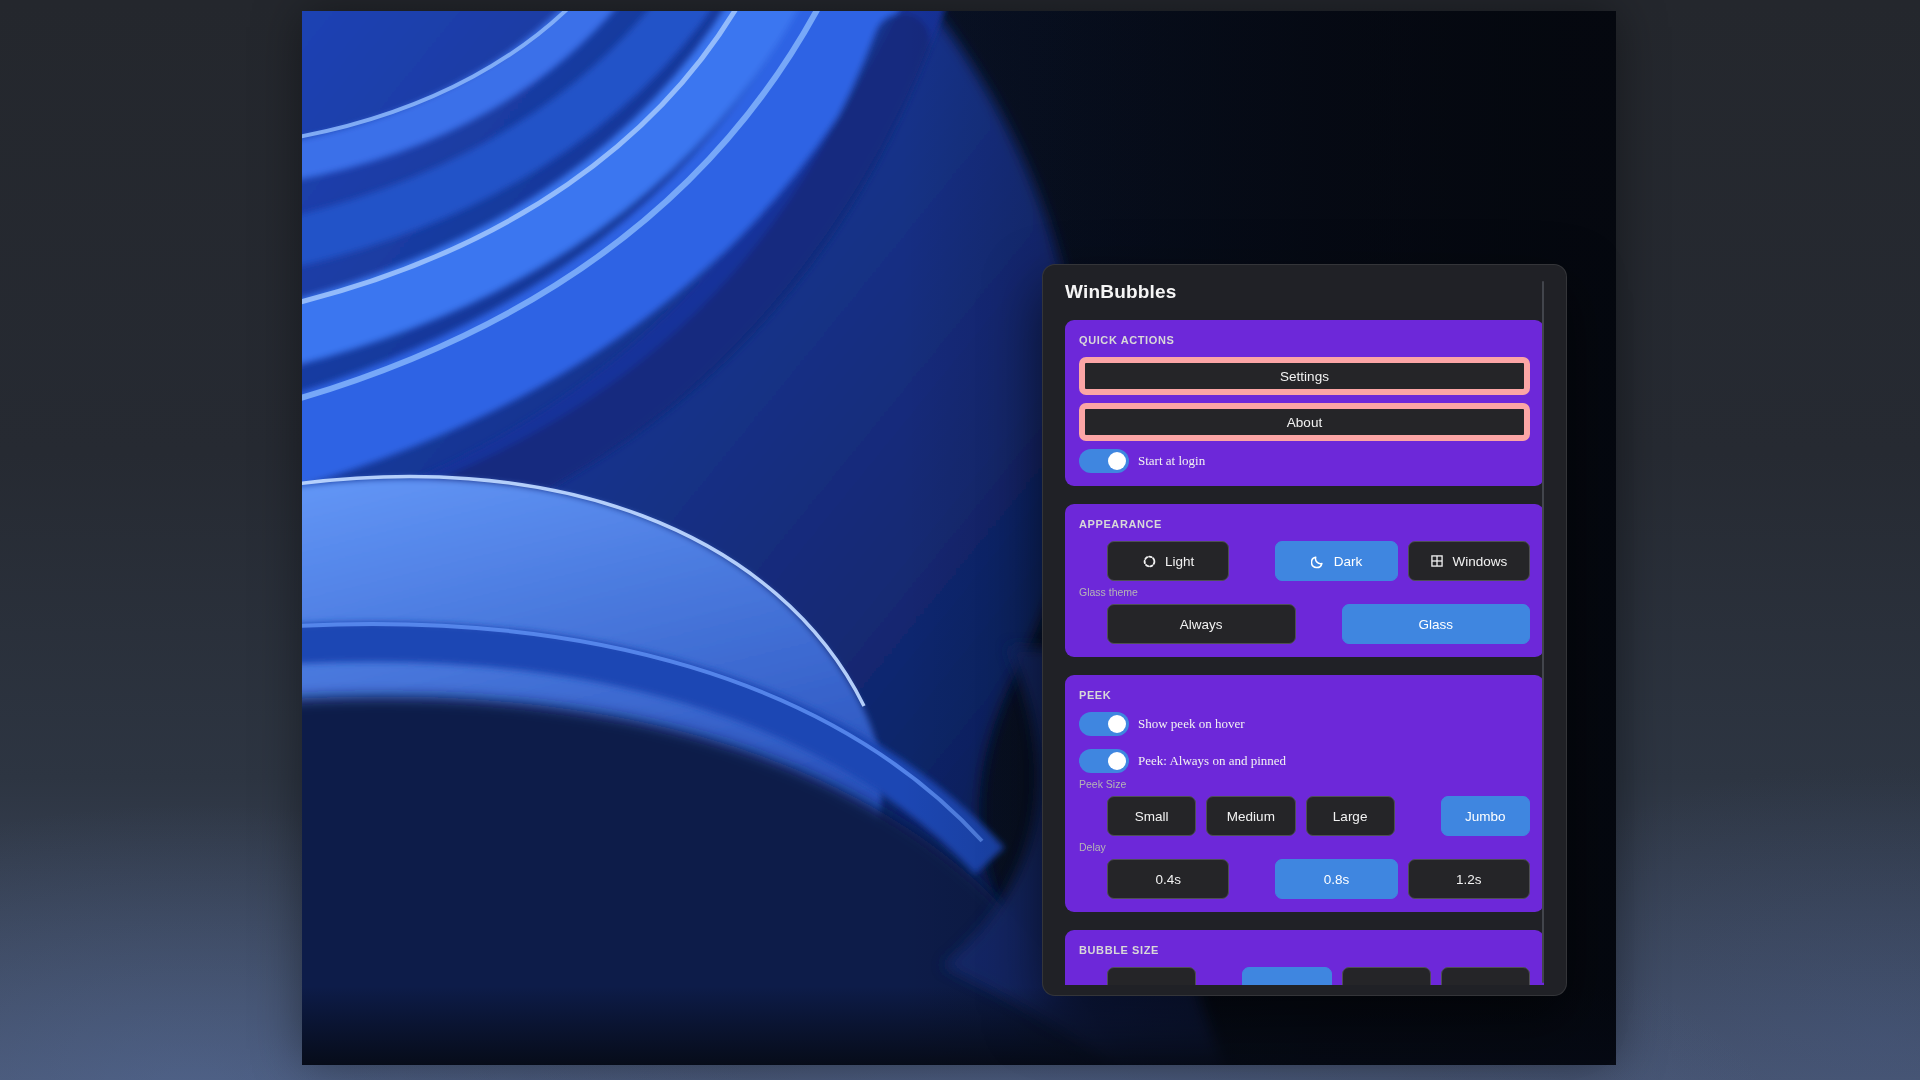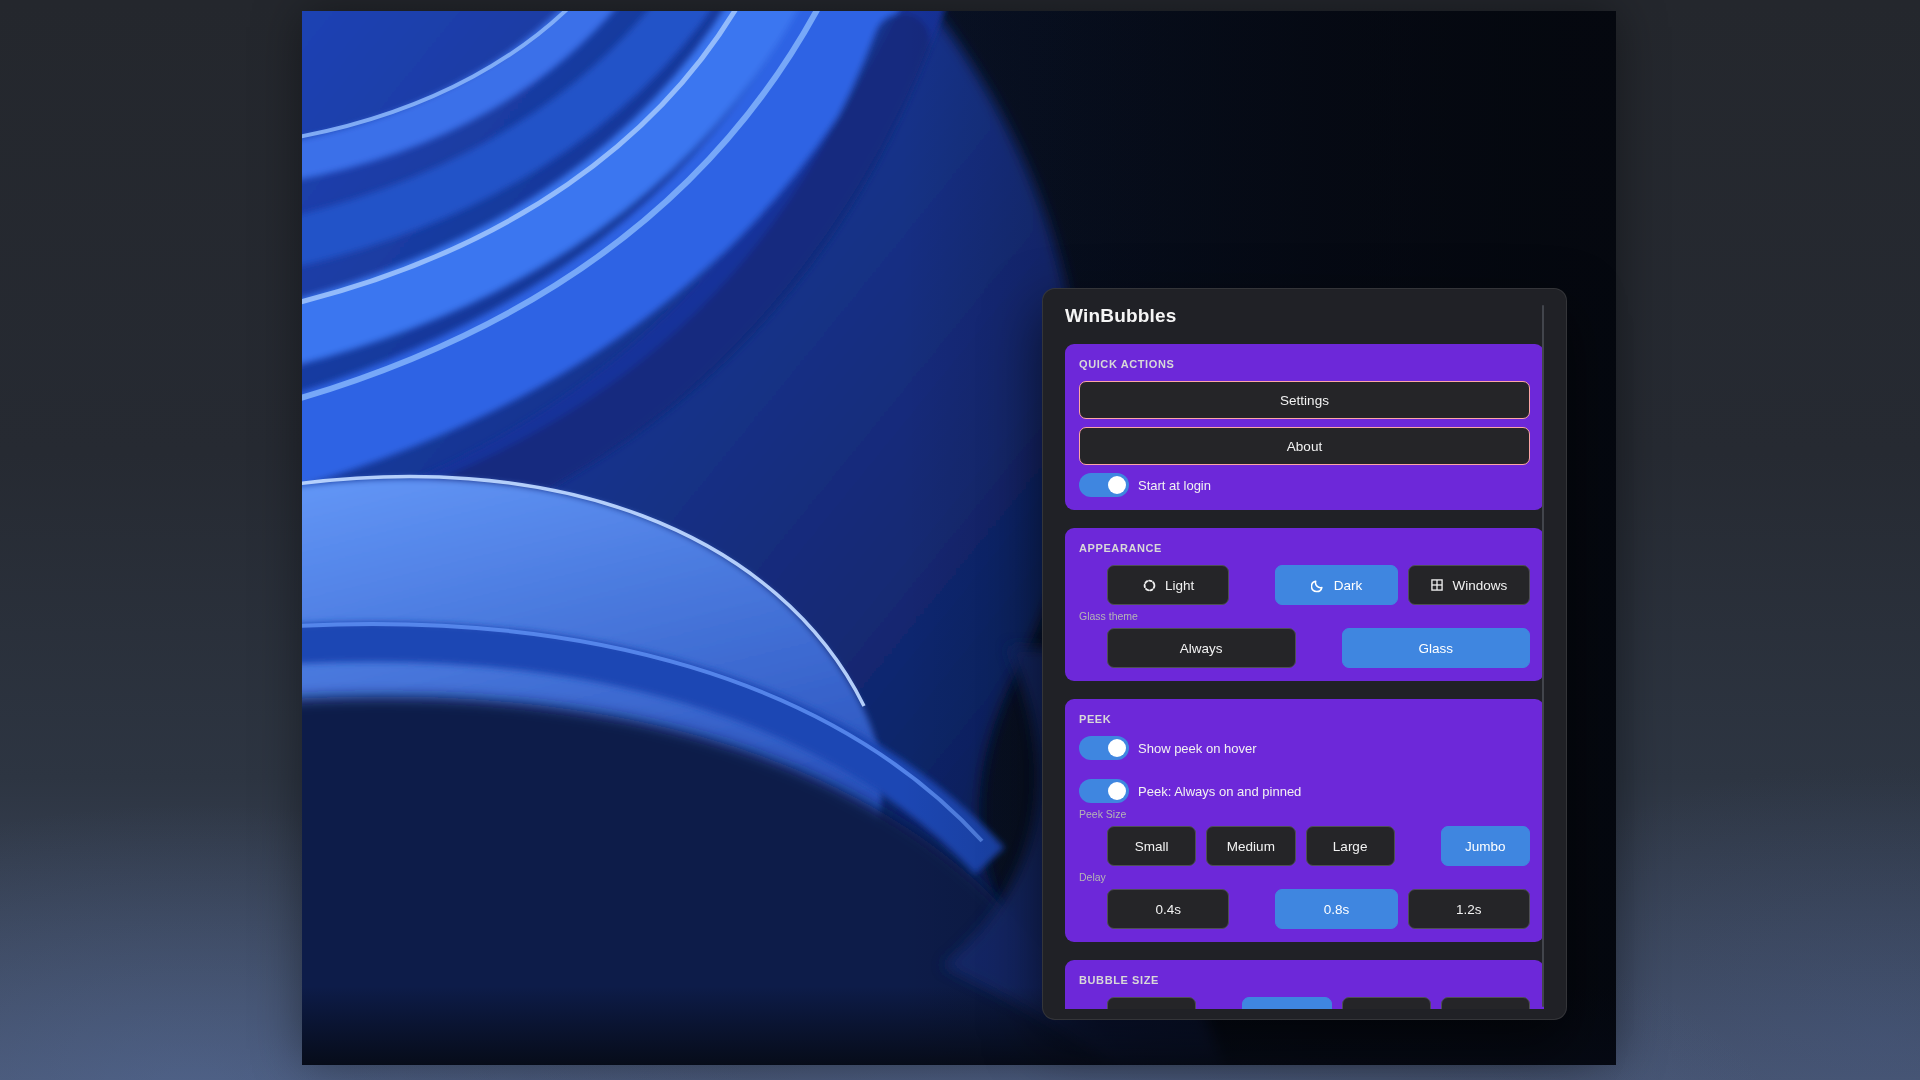--- a/index.html
+++ b/index.html
@@ -21,64 +21,64 @@
   #desktop{
     position:absolute;left:302px;top:11px;width:1314px;height:1054px;
     overflow:hidden;background:#070d1c;
     box-shadow:0 0 46px rgba(0,0,0,.4);
   }
   #desktop svg{display:block;width:100%;height:100%;}
 
   
   :root{--accent:#3f86e0;}
   #panel{
-    position:absolute;left:1042px;top:288px;width:525px;height:732px;
+    position:absolute;left:1042px;top:264px;width:525px;height:732px;
     background:#202126;border:1px solid rgba(255,255,255,.09);
     border-radius:13px;box-sizing:border-box;
     box-shadow:0 22px 55px rgba(0,0,0,.55);
   }
   .panel-content{
     position:absolute;left:0;right:0;top:0;bottom:10px;
     padding:16px 22px 0;overflow:hidden;box-sizing:border-box;
   }
   .panel-title{font-size:19px;font-weight:700;color:#f5f5f5;margin:0 0 17px;letter-spacing:.2px;}
   .card{
     background:#6d28d9;border-radius:9px;
     padding:13px 14px;margin-bottom:18px;
   }
   .card-label{
     font-size:11px;font-weight:700;letter-spacing:.6px;color:#d8d8d8;
     line-height:15px;margin:0 0 9px;
   }
   .sub-label{font-size:10.5px;color:#b5b5b5;line-height:12px;margin:5px 0 6px;}
   .wide-btn{
     display:flex;align-items:center;justify-content:center;width:100%;height:38px;
-    background:#252528;border:1px solid #fca5a5;border-radius:7px;
+    background:#252528;border:6px solid #fca5a5;border-radius:7px;
     color:#f2f2f2;font-size:13.5px;box-sizing:border-box;margin-bottom:8px;
     font-family:inherit;cursor:pointer;
   }
   .seg-row{display:flex;gap:10px;padding-left:28px;}
   .seg-btn{
     flex:1;height:40px;display:flex;align-items:center;justify-content:center;gap:8px;
     background:#252528;border:1px solid #4e4f54;border-radius:7px;
     color:#f2f2f2;font-size:13.5px;box-sizing:border-box;padding:0 4px;
     font-family:inherit;cursor:pointer;white-space:nowrap;
   }
   .seg-btn.selected,.wide-btn.selected{background:var(--accent);border-color:var(--accent);color:#fff;margin-left:36px;}
   .seg-btn .icon{display:inline-flex;align-items:center;}
   .toggle-row{display:flex;align-items:center;margin-top:8px;}
-  .toggle-row + .toggle-row{margin-top:19px;text-align:center;}
+  .toggle-row + .toggle-row{margin-top:13px;text-align:center;}
   .toggle{
     position:relative;width:50px;height:24px;border-radius:12px;
     background:var(--accent);flex:0 0 auto;cursor:pointer;
   }
   .toggle .knob{
     position:absolute;top:3px;left:29px;width:18px;height:18px;border-radius:50%;background:#fff;
   }
-  .toggle-label{margin-left:9px;font-size:13px;color:#f2f2f2;}
+  .toggle-label{margin-left:9px;font-size:13px;color:#f2f2f2;font-family:Liberation Serif, serif;}
   .scrollbar{
     position:absolute;right:22px;top:16px;bottom:12px;width:2px;
     background:#42454c;border-radius:2px;
   }
   #card-bubble{margin-bottom:0;}
 </style>
 </head>
 <body>
 
 <div id="screen">

